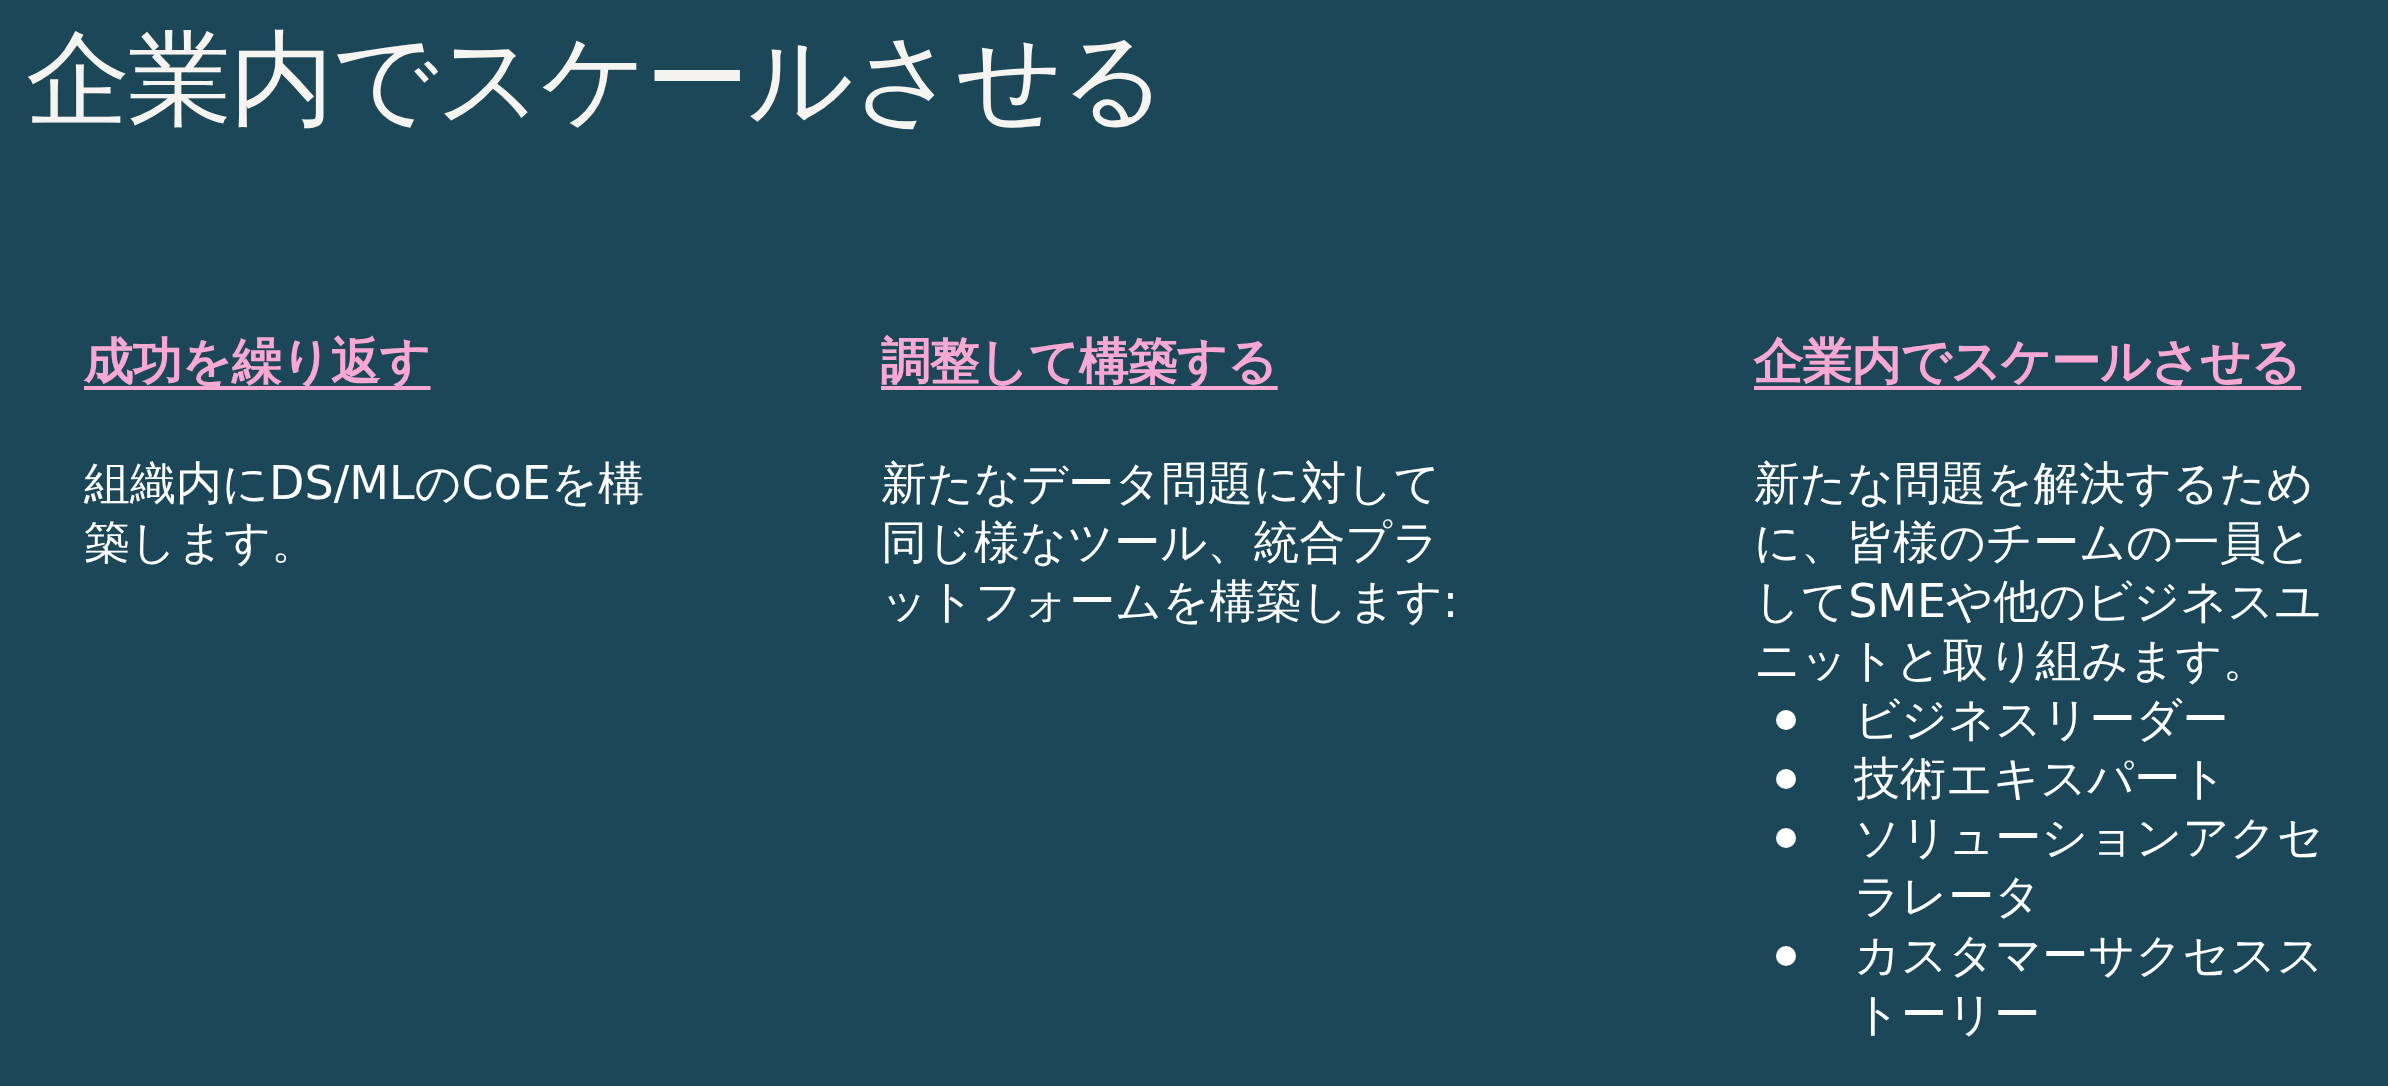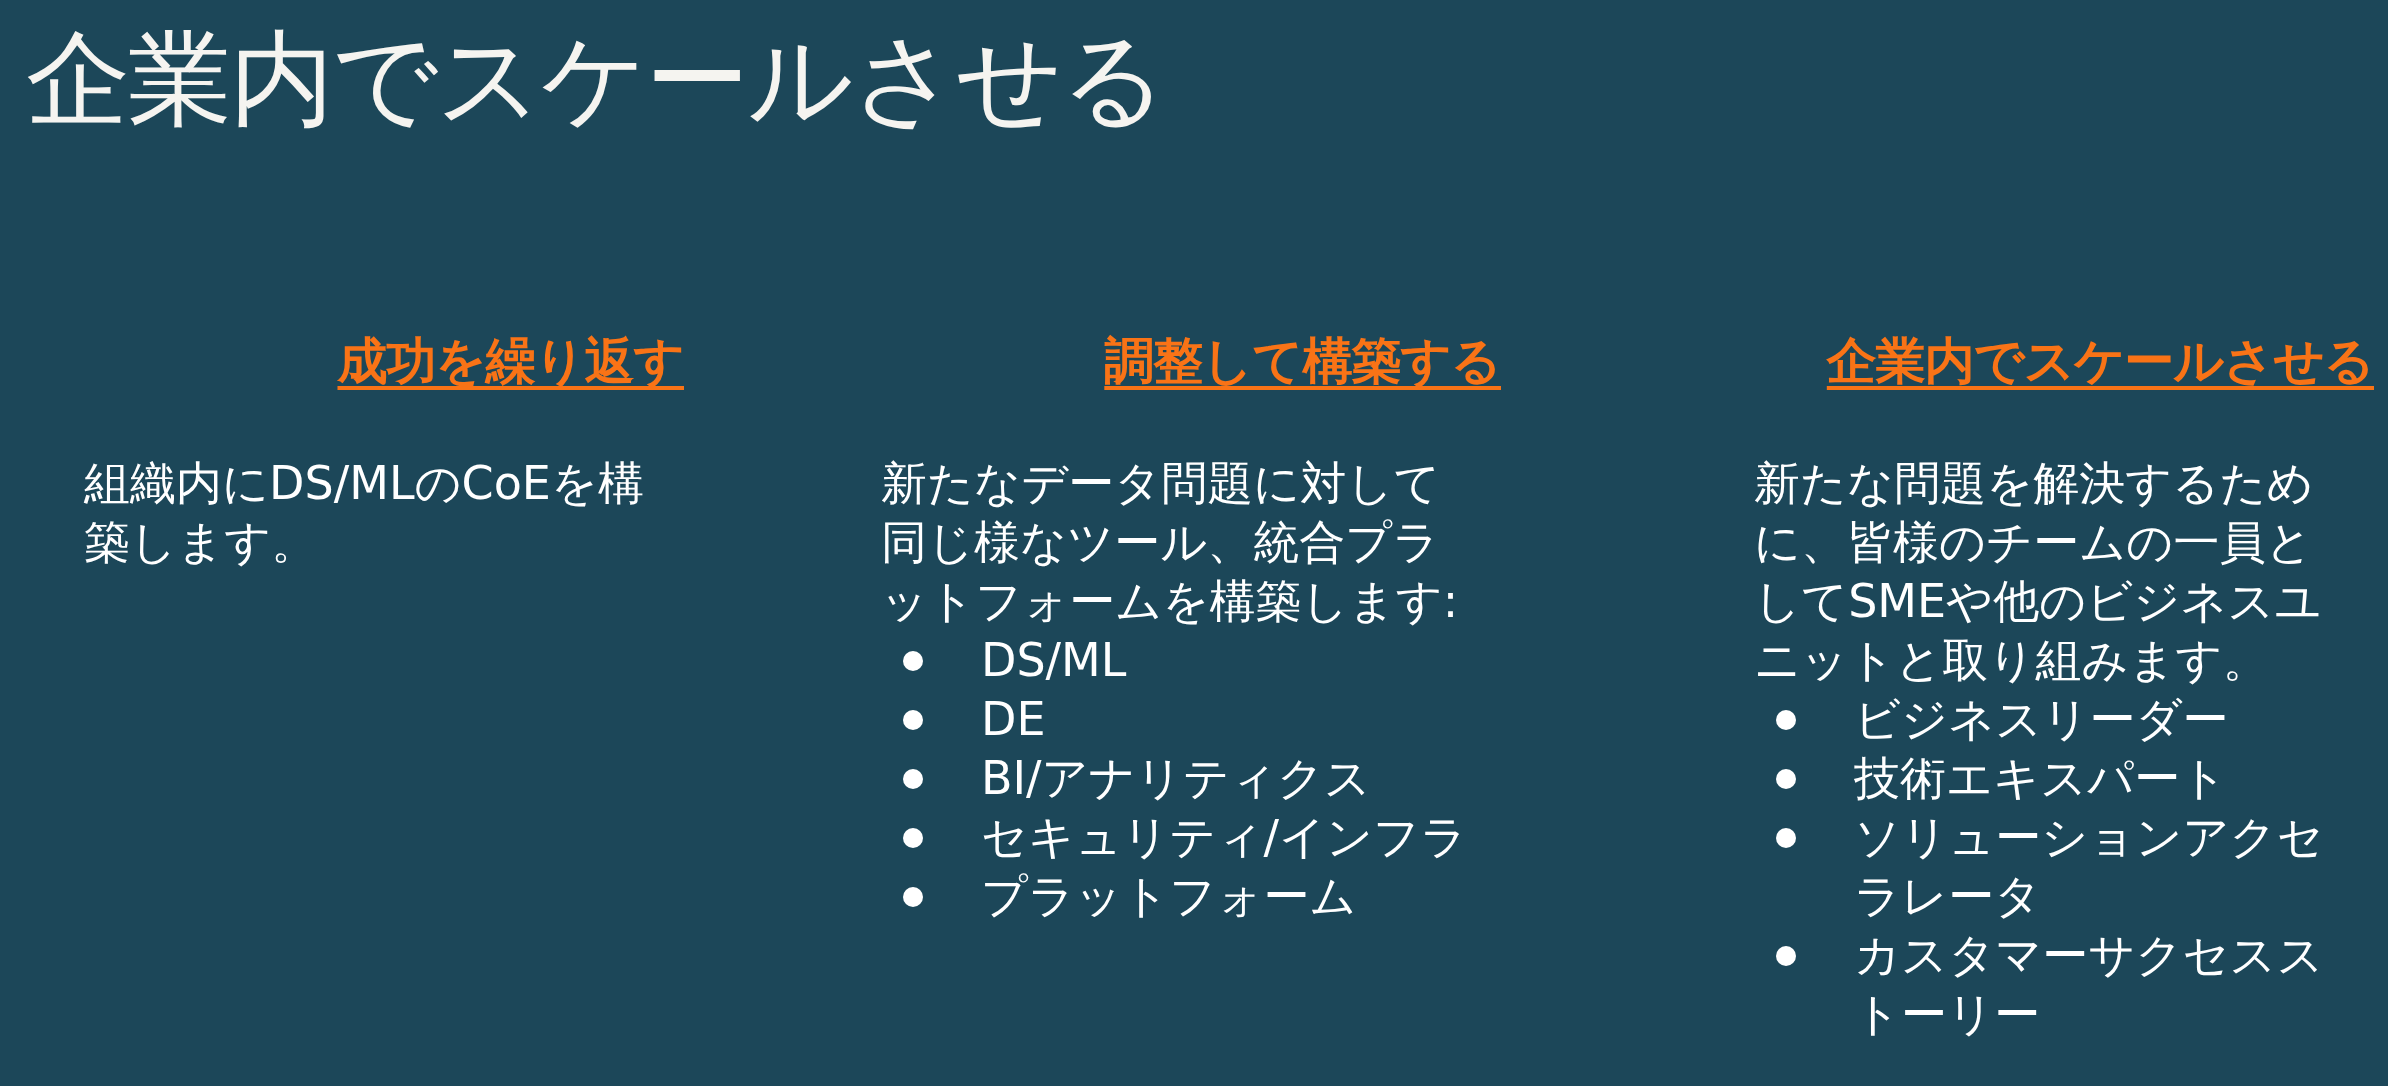--- a/index.html
+++ b/index.html
@@ -33,27 +33,26 @@
   }
   .col-1 { left: 84px;  width: 600px; }
   .col-2 { left: 881px; width: 620px; }
   .col-3 { left: 1754px; width: 620px; }
 
   .col-heading {
     margin: 0;
     font-size: 50px;
     line-height: 70px;
     font-weight: bold;
-    color: #f97316;
+    color: #f9a8d4;
     text-decoration: underline;
     text-decoration-thickness: 4px;
     text-underline-offset: 8px;
     white-space: nowrap;
     letter-spacing: -1px;
-    text-align: right;
   }
   .col-body {
     margin: 58px 0 0 0;
     font-size: 46px;
     line-height: 59px;
     color: #ffffff;
     font-weight: normal;
     letter-spacing: 0px;
   }
   .col-body p {
@@ -96,42 +95,20 @@
   <h2 class="col-heading">成功を繰り返す</h2>
   <div class="col-body">
     <p>組織内にDS/MLのCoEを構築します。</p>
   </div>
 </section>
 
 <section class="column col-2">
   <h2 class="col-heading">調整して構築する</h2>
   <div class="col-body">
     <p class="intro">新たなデータ問題に対して同じ様なツール、統合プラットフォームを構築します:</p>
-    <ul class="bullet-list">
-      <li class="bullet-item">
-        <span class="bullet-dot"></span>
-        <span class="text">DS/ML</span>
-      </li>
-      <li class="bullet-item">
-        <span class="bullet-dot"></span>
-        <span class="text">DE</span>
-      </li>
-      <li class="bullet-item">
-        <span class="bullet-dot"></span>
-        <span class="text">BI/アナリティクス</span>
-      </li>
-      <li class="bullet-item">
-        <span class="bullet-dot"></span>
-        <span class="text">セキュリティ/インフラ</span>
-      </li>
-      <li class="bullet-item">
-        <span class="bullet-dot"></span>
-        <span class="text">プラットフォーム</span>
-      </li>
-    </ul>
   </div>
 </section>
 
 <section class="column col-3">
   <h2 class="col-heading">企業内でスケールさせる</h2>
   <div class="col-body">
     <p class="intro">新たな問題を解決するために、皆様のチームの一員としてSMEや他のビジネスユニットと取り組みます。</p>
     <ul class="bullet-list">
       <li class="bullet-item">
         <span class="bullet-dot"></span>

